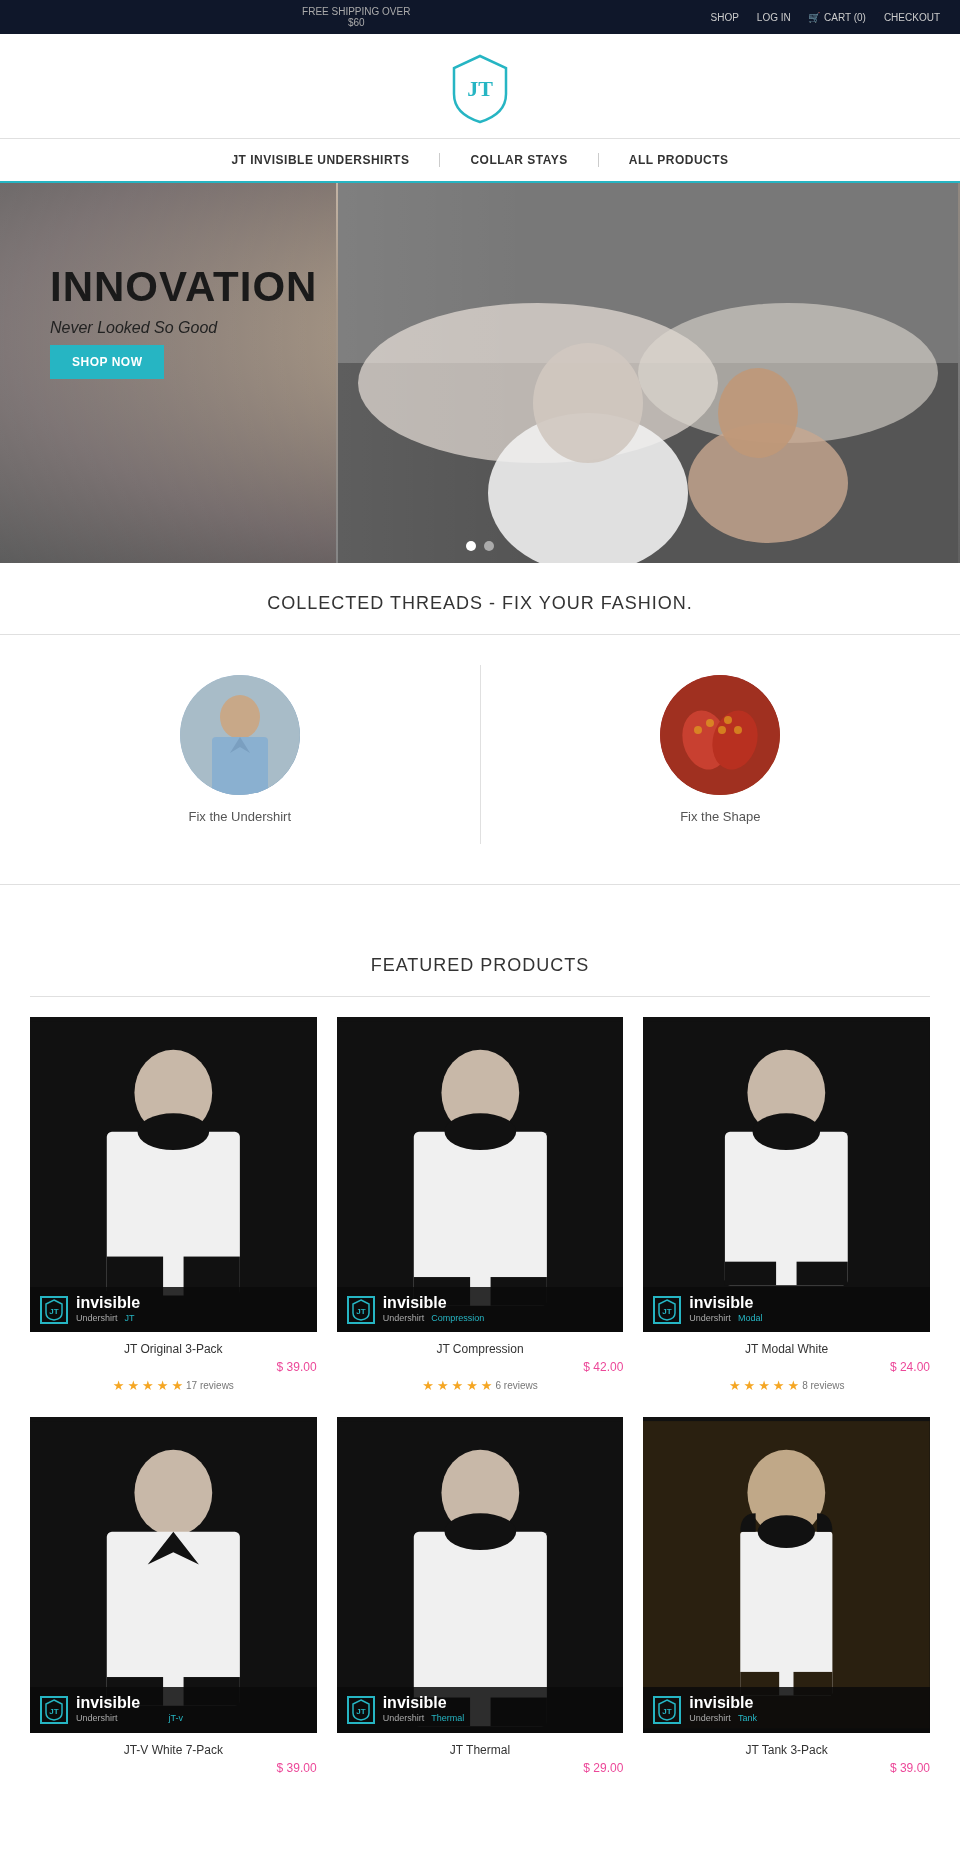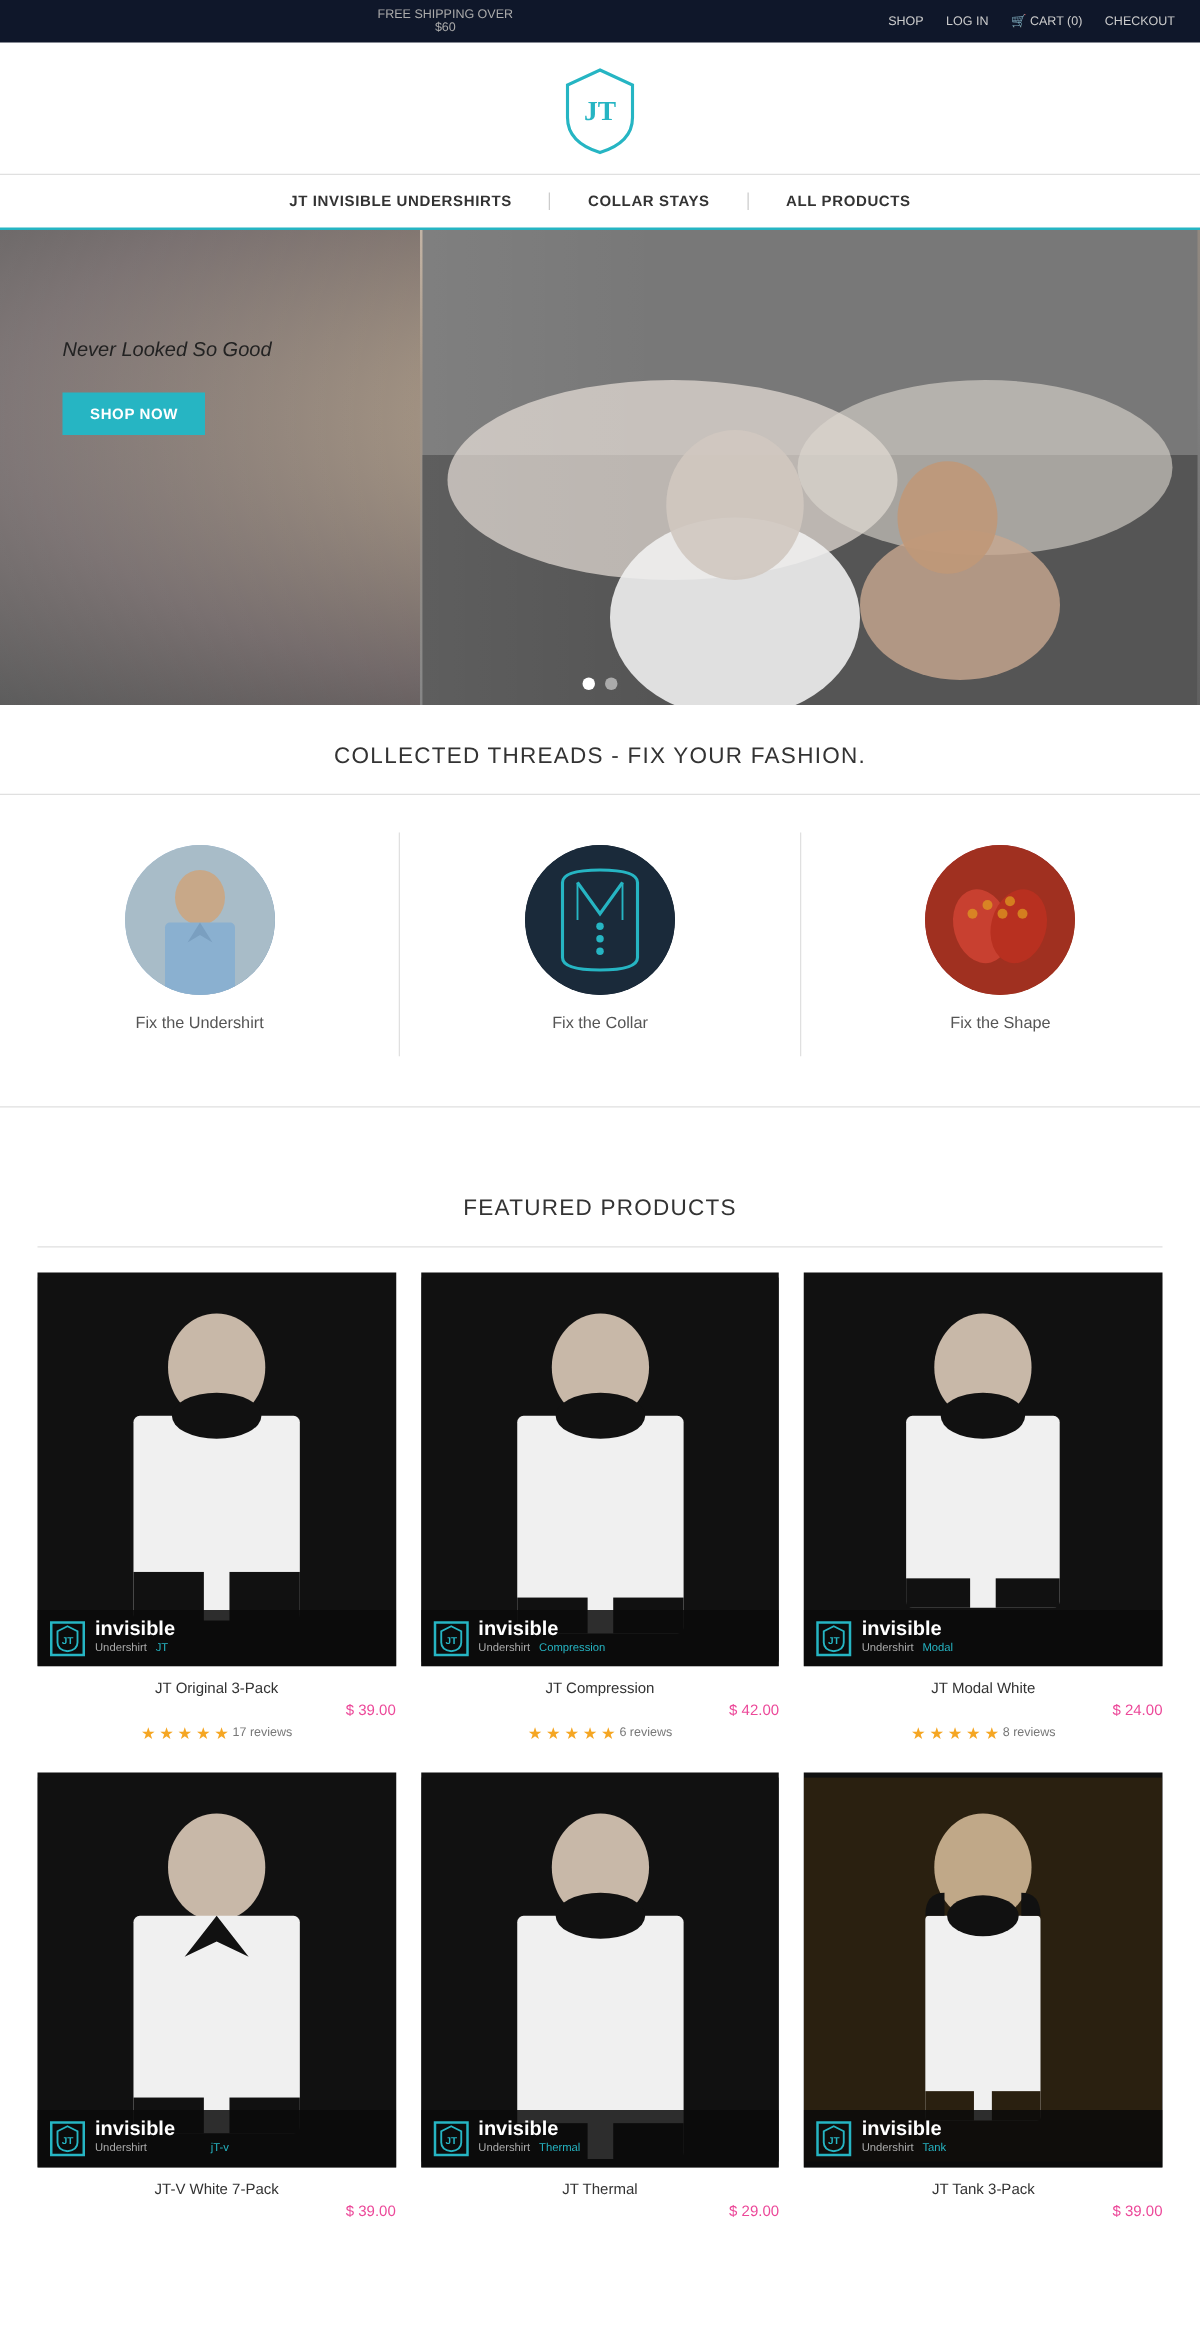--- a/index.html
+++ b/index.html
@@ -89,21 +89,21 @@
     }
     .hero-text h1 {
       font-size: 42px;
       font-weight: 900;
       color: #1a1a1a;
       letter-spacing: 1px;
     }
     .hero-text p {
       font-size: 16px;
       color: #222;
-      margin: 8px 0 24px;
+      margin: 8px 0 8px;
       font-style: italic;
     }
     .btn-shop-now {
       background: #26b5c3;
       color: #fff;
       border: none;
       padding: 10px 22px;
       font-size: 12px;
       font-weight: bold;
       cursor: pointer;
@@ -343,20 +343,21 @@
 
       <ellipse cx="250" cy="310" rx="100" ry="80" fill="#f0f0f0" opacity="0.9"></ellipse>
       <ellipse cx="250" cy="220" rx="55" ry="60" fill="#d0c8c0" opacity="0.9"></ellipse>
 
       <ellipse cx="430" cy="300" rx="80" ry="60" fill="#c8a890" opacity="0.8"></ellipse>
       <ellipse cx="420" cy="230" rx="40" ry="45" fill="#c09878" opacity="0.9"></ellipse>
     </svg>
   </div>
   <div class="hero-overlay"></div>
   <div class="hero-text">
+    <h1>INNOVATION</h1>
     <p>Never Looked So Good</p>
     <button class="btn-shop-now">SHOP NOW</button>
   </div>
   <div class="hero-dots">
     <div class="dot active"></div>
     <div class="dot"></div>
   </div>
 </div>
 
 <h2 class="section-title">COLLECTED THREADS - FIX YOUR FASHION.</h2>
@@ -372,38 +373,20 @@
         <ellipse cx="60" cy="42" rx="20" ry="22" fill="#c8a888"></ellipse>
 
         <rect x="32" y="62" width="56" height="58" rx="4" fill="#8ab0d0"></rect>
 
         <polygon points="60,62 50,78 60,72 70,78" fill="#7a9fc0"></polygon>
       </svg>
     </div>
     <span class="feature-label">Fix the Undershirt</span>
   </div>
 
-  <div class="feature-item">
-    <div class="feature-circle circle-collar">
-      <svg width="120" height="120" viewBox="0 0 120 120" xmlns="http://www.w3.org/2000/svg">
-        <circle cx="60" cy="60" r="60" fill="#1a2a3a"></circle>
-
-        <path d="M30,30 Q30,20 60,20 Q90,20 90,30 L90,90 Q90,100 60,100 Q30,100 30,90 Z" stroke="#26b5c3" stroke-width="2.5" fill="none"></path>
-
-        <path d="M42,30 L60,55 L78,30" stroke="#26b5c3" stroke-width="2.5" fill="none"></path>
-        <line x1="42" y1="30" x2="42" y2="60" stroke="#26b5c3" stroke-width="1.5"></line>
-        <line x1="78" y1="30" x2="78" y2="60" stroke="#26b5c3" stroke-width="1.5"></line>
-
-        <circle cx="60" cy="65" r="3" fill="#26b5c3"></circle>
-        <circle cx="60" cy="75" r="3" fill="#26b5c3"></circle>
-        <circle cx="60" cy="85" r="3" fill="#26b5c3"></circle>
-      </svg>
-    </div>
-    <span class="feature-label">Fix the Collar</span>
-  </div>
 
   <div class="feature-item">
     <div class="feature-circle circle-shape">
       <svg width="120" height="120" viewBox="0 0 120 120" xmlns="http://www.w3.org/2000/svg">
         <circle cx="60" cy="60" r="60" fill="#a03020"></circle>
 
         <ellipse cx="45" cy="65" rx="22" ry="30" fill="#c84030" transform="rotate(-15,45,65)"></ellipse>
         <ellipse cx="75" cy="65" rx="22" ry="30" fill="#b83020" transform="rotate(15,75,65)"></ellipse>
 
         <circle cx="38" cy="55" r="4" fill="#e0a020" opacity="0.7"></circle>

